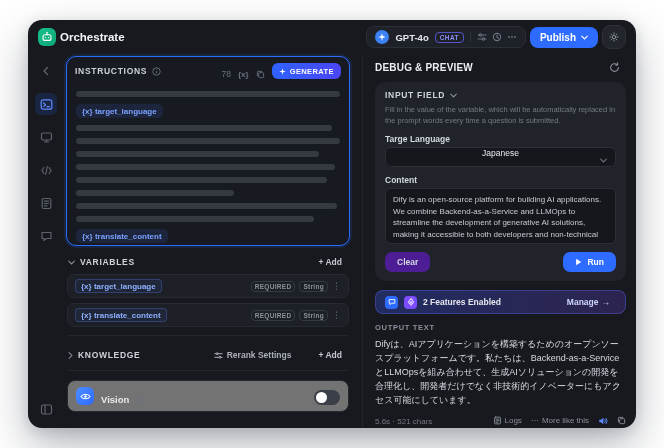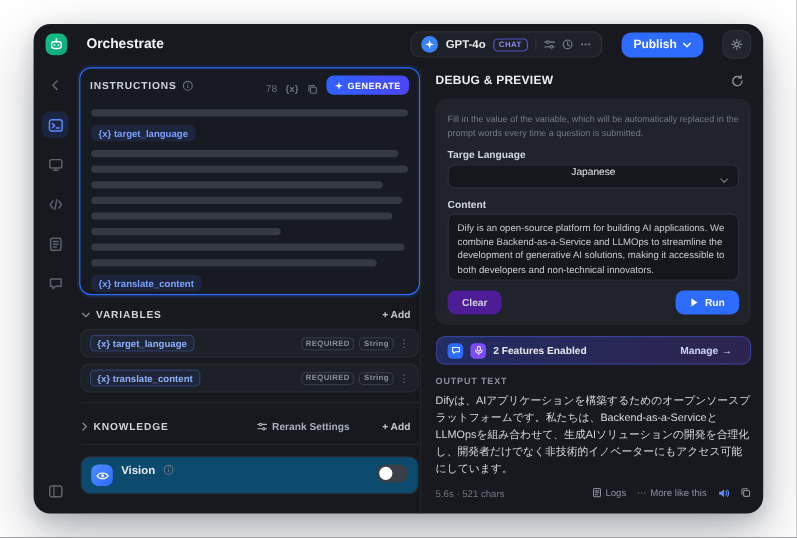--- a/index.html
+++ b/index.html
@@ -14,21 +14,21 @@
   [data-interactable="true"] { cursor:pointer; }
 
   .window {
     position:absolute; left:28px; top:20px; width:608px; height:408px;
     background:#17191e; border-radius:14px; overflow:hidden;
     box-shadow:0 18px 45px rgba(15,23,42,.30), 0 4px 14px rgba(15,23,42,.14);
     display:flex; flex-direction:column; font-size:10px;
   }
 
   
-  .topbar { flex:0 0 34px; display:flex; align-items:center; gap:16px; padding:0 10px; }
+  .topbar { flex:0 0 34px; display:flex; align-items:center; gap:4px; padding:0 10px; }
   .app-icon { width:18px; height:18px; border-radius:6px; flex:0 0 18px;
     background:linear-gradient(135deg,#17c08a,#0ca678); display:flex; align-items:center; justify-content:center; }
   .app-title { font-size:11.5px; font-weight:700; color:#f2f4f7; }
   .spacer { flex:1; }
   .model-pill { display:flex; align-items:center; gap:6px; background:#1e2127;
     border:1px solid #2a2e36; border-radius:8px; padding:3px 8px; }
   .model-icon { width:14px; height:14px; border-radius:50%; background:#3b82f6;
     display:flex; align-items:center; justify-content:center; flex:0 0 14px; }
   .model-name { font-size:9.5px; font-weight:700; color:#e7e9ee; }
   .mode-badge { font-size:6.5px; font-weight:700; color:#8a8cf8; border:1px solid #5155c9;
@@ -41,21 +41,21 @@
     border:1px solid #2c3038; display:flex; align-items:center; justify-content:center; color:#8b919c; }
 
   
   .bodywrap { flex:1; display:flex; min-height:0; }
   .rail { flex:0 0 36px; display:flex; flex-direction:column; align-items:center;
     padding:6px 0 8px; gap:11px; color:#5d636d; }
   .rail-item { width:22px; height:22px; border-radius:6px; display:flex; align-items:center; justify-content:center; }
   .rail-item.active { background:rgba(46,107,255,.16); color:#5e8bff; }
   .rail-bottom { margin-top:auto; }
 
-  .main { flex:1; display:flex; min-width:0; padding:2px 10px 0 2px; }
+  .main { flex:1; display:flex; min-width:0; padding:2px 10px 0 2px; gap:12px; }
   .left-col { flex:0 0 284px; width:284px; display:flex; flex-direction:column; min-height:0; }
   .right-col { flex:1; min-width:0; display:flex; flex-direction:column; padding-left:12px; border-left:1px solid #20242b; }
 
   
   .instructions { border:1px solid #2e6bff; box-shadow:0 0 0 2px rgba(46,107,255,.14);
     border-radius:10px; background:#171a20; height:190px; display:flex; flex-direction:column; overflow:hidden; }
   .ins-head { display:flex; align-items:center; gap:5px; padding:6px 8px 4px; }
   .sec-title { font-size:8.5px; font-weight:700; letter-spacing:.7px; color:#cfd3da; }
   .muted { color:#6b7280; }
   .ins-right { margin-left:auto; display:flex; align-items:flex-end; gap:7px; color:#6b7280; font-size:8.5px; }
@@ -77,21 +77,21 @@
     border-radius:7px; padding:4px 7px; margin:0 1px 5px; }
   .var-tag { font-size:8px; font-weight:600; color:#8fb0ff; border:1px solid rgba(88,130,255,.30);
     background:rgba(70,118,255,.08); border-radius:4px; padding:1.5px 5px; }
   .var-right { margin-left:auto; display:flex; align-items:center; gap:4px; }
   .badge { font-size:6.5px; font-weight:700; color:#8b919c; border:1px solid #343942;
     border-radius:4px; padding:1px 3px; letter-spacing:.3px; }
   .kebab { color:#6b7280; font-size:9px; line-height:1; }
   .divider { height:1px; background:#22262d; margin:3px 1px; }
   .rerank { display:flex; align-items:flex-end; gap:4px; font-size:8.5px; font-weight:600; color:#aab0ba;
     margin-left:auto; background:none; border:none; }
-  .vision-row { display:flex; align-items:flex-start; gap:7px; background:#0c4a6e; border:1px solid #262a32;
+  .vision-row { display:flex; align-items:flex-end; gap:7px; background:#737373; border:1px solid #262a32;
     border-radius:8px; padding:6px 8px; margin:6px 1px 0; }
   .vision-icon { width:18px; height:18px; border-radius:6px; flex:0 0 18px;
     background:linear-gradient(135deg,#4d8dff,#2e6bff); display:flex; align-items:center; justify-content:center; }
   .vision-label { font-size:9.5px; font-weight:700; color:#e7e9ee; }
   .toggle { margin-left:auto; width:26px; height:15px; border-radius:8px; background:#3a3f48; position:relative; }
   .toggle .knob { position:absolute; left:2px; top:2px; width:11px; height:11px; border-radius:50%; background:#fff; }
 
   
   .debug-head { display:flex; align-items:center; padding:5px 0 8px; }
   .debug-title { font-size:10px; font-weight:700; color:#eceef2; letter-spacing:.2px; }
@@ -361,20 +361,26 @@
           <span class="debug-title" data-interactable="false">DEBUG &amp; PREVIEW</span>
           <button class="refresh-btn" data-interactable="true">
             <svg width="11" height="11" viewBox="0 0 12 12" fill="none" stroke="currentColor" stroke-width="1.2" stroke-linecap="round" data-interactable="false">
               <path d="M10.2 6a4.2 4.2 0 1 1-1.3-3"></path>
                 <path d="M9.4 1v2.2H7.2"></path>
             </svg>
           </button>
         </div>
 
         <div class="input-card" data-interactable="false">
+          <div class="if-head" data-interactable="true">
+            <span class="sec-title" data-interactable="false">INPUT FIELD</span>
+            <svg width="7" height="5" viewBox="0 0 10 6" fill="none" stroke="#8b919c" stroke-width="1.5" stroke-linecap="round" data-interactable="false">
+                <path d="M1 1l4 4 4-4"></path>
+              </svg>
+          </div>
           <div class="if-desc" data-interactable="false">Fill in the value of the variable, which will be automatically replaced in the prompt words every time a question is submitted.</div>
 
           <div class="field-label" data-interactable="false">Targe Language</div>
           <div class="select" data-interactable="true">
             <span data-interactable="false">Japanese</span>
             <span class="chev" data-interactable="false">
               <svg width="7" height="5" viewBox="0 0 10 6" fill="none" stroke="currentColor" stroke-width="1.5" stroke-linecap="round">
                   <path d="M1 1l4 4 4-4"></path>
                 </svg>
             </span>

